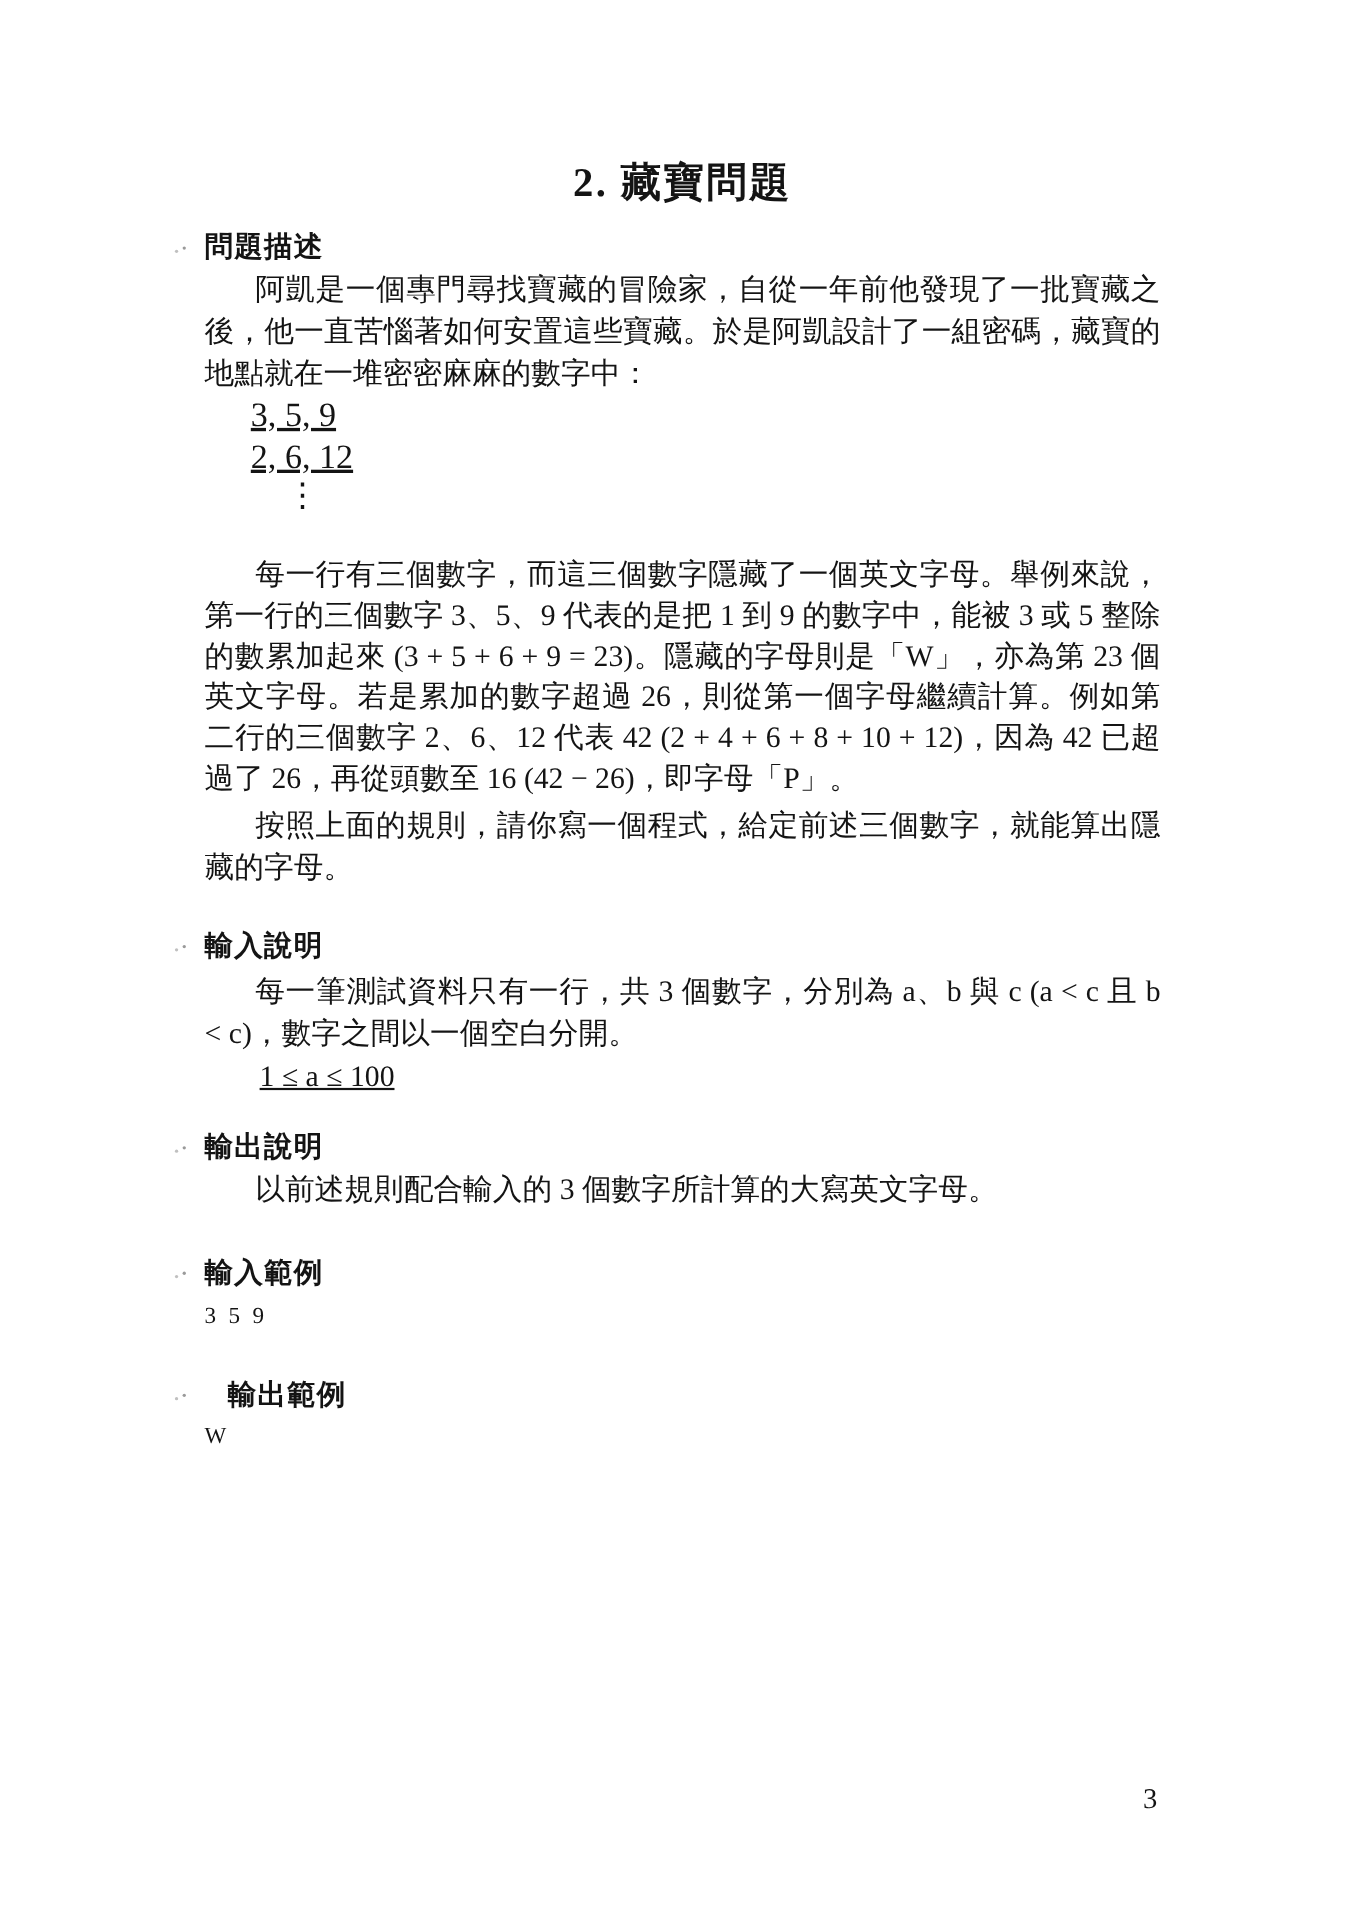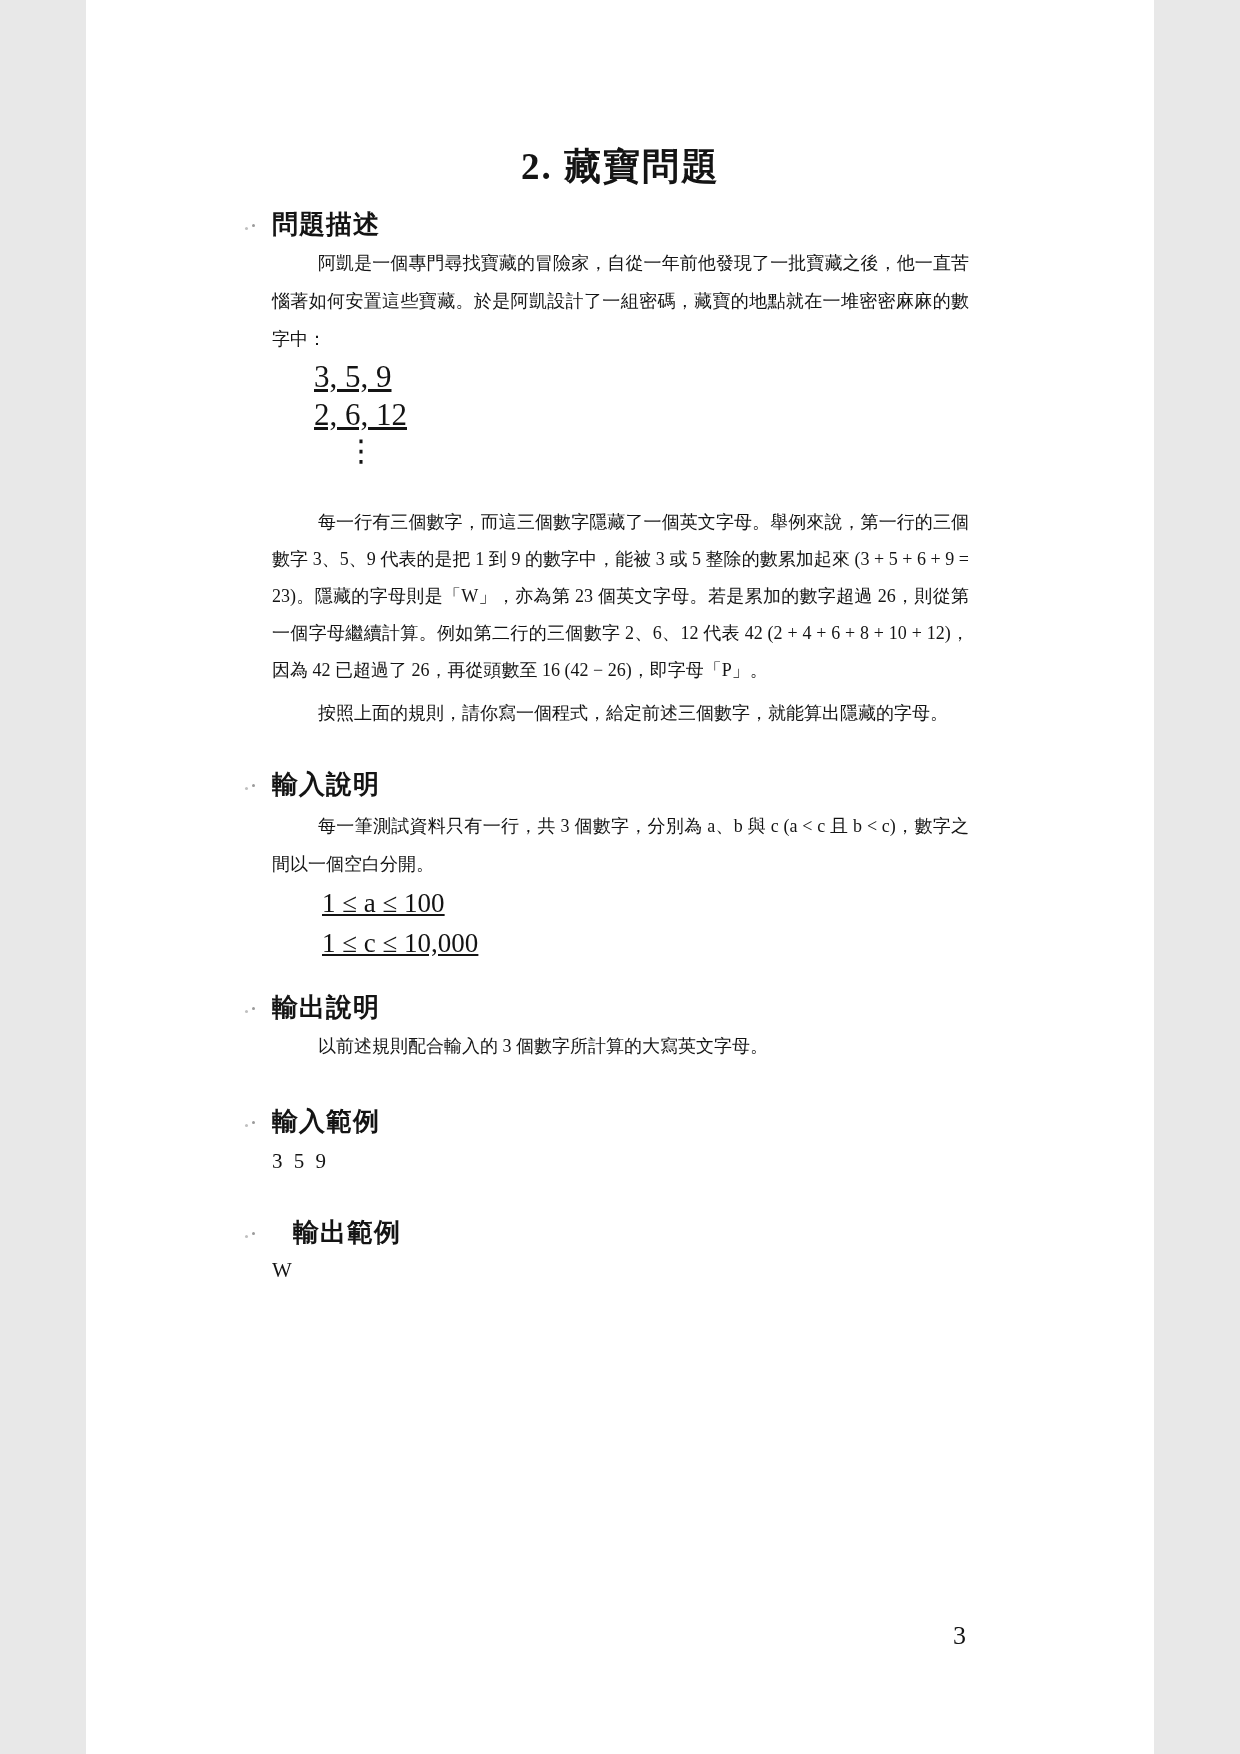--- a/index.html
+++ b/index.html
@@ -1,18 +1,18 @@
 <!DOCTYPE html>
 <html><head>
 <meta charset="utf-8">
 <style>
   html,body{margin:0;padding:0;background:#e8e8e8;}
   .page{
     position:relative;
-    width:1068px;height:1754px;
+    width:1240px;height:1754px;
     margin:0 auto;
     background:#ffffff;
     box-sizing:border-box;
     padding:146px 185px 0 186px;
     font-family:"Liberation Serif","DejaVu Serif",serif;
     color:#141414;
     overflow:hidden;
   }
   .title{
     font-size:37px;
@@ -34,21 +34,21 @@
   .sec-heading::before{
     content:"";
     position:absolute;
     left:-20px;top:16px;
     width:3px;height:3px;
     border-radius:50%;
     background:#9a9a9a;
     box-shadow:-7px 3px 0 #c0c0c0;
   }
   .para{
-    font-size:18px;
+    font-size:27px;
     line-height:38px;
     margin:0;
     text-align:justify;
     text-indent:46px;
   }
   .para.tight{line-height:37px;}
   .code-line{
     font-size:31px;
     line-height:38px;
     margin-left:42px;
@@ -102,21 +102,20 @@
     <div class="code-line">2, 6, 12</div>
     <div class="vdots">⋮</div>
     <p class="para tight para2">每一行有三個數字，而這三個數字隱藏了一個英文字母。舉例來說，第一行的三個數字 3、5、9 代表的是把 1 到 9 的數字中，能被 3 或 5 整除的數累加起來 (3 + 5 + 6 + 9 = 23)。隱藏的字母則是「W」，亦為第 23 個英文字母。若是累加的數字超過 26，則從第一個字母繼續計算。例如第二行的三個數字 2、6、12 代表 42 (2 + 4 + 6 + 8 + 10 + 12)，因為 42 已超過了 26，再從頭數至 16 (42 − 26)，即字母「P」。</p>
     <p class="para para3">按照上面的規則，請你寫一個程式，給定前述三個數字，就能算出隱藏的字母。</p>
   </section>
 
   <section>
     <h2 class="sec-heading h-input">輸入說明</h2>
     <p class="para mb0">每一筆測試資料只有一行，共 3 個數字，分別為 a、b 與 c (a &lt; c 且 b &lt; c)，數字之間以一個空白分開。</p>
     <div class="constraint">1 ≤ a ≤ 100</div>
-    <div class="constraint">1 ≤ c ≤ 10,000</div>
   </section>
 
   <section>
     <h2 class="sec-heading h-output">輸出說明</h2>
     <p class="para">以前述規則配合輸入的 3 個數字所計算的大寫英文字母。</p>
   </section>
 
   <section>
     <h2 class="sec-heading h-inexample">輸入範例</h2>
     <div class="example-value">3 5 9</div>

